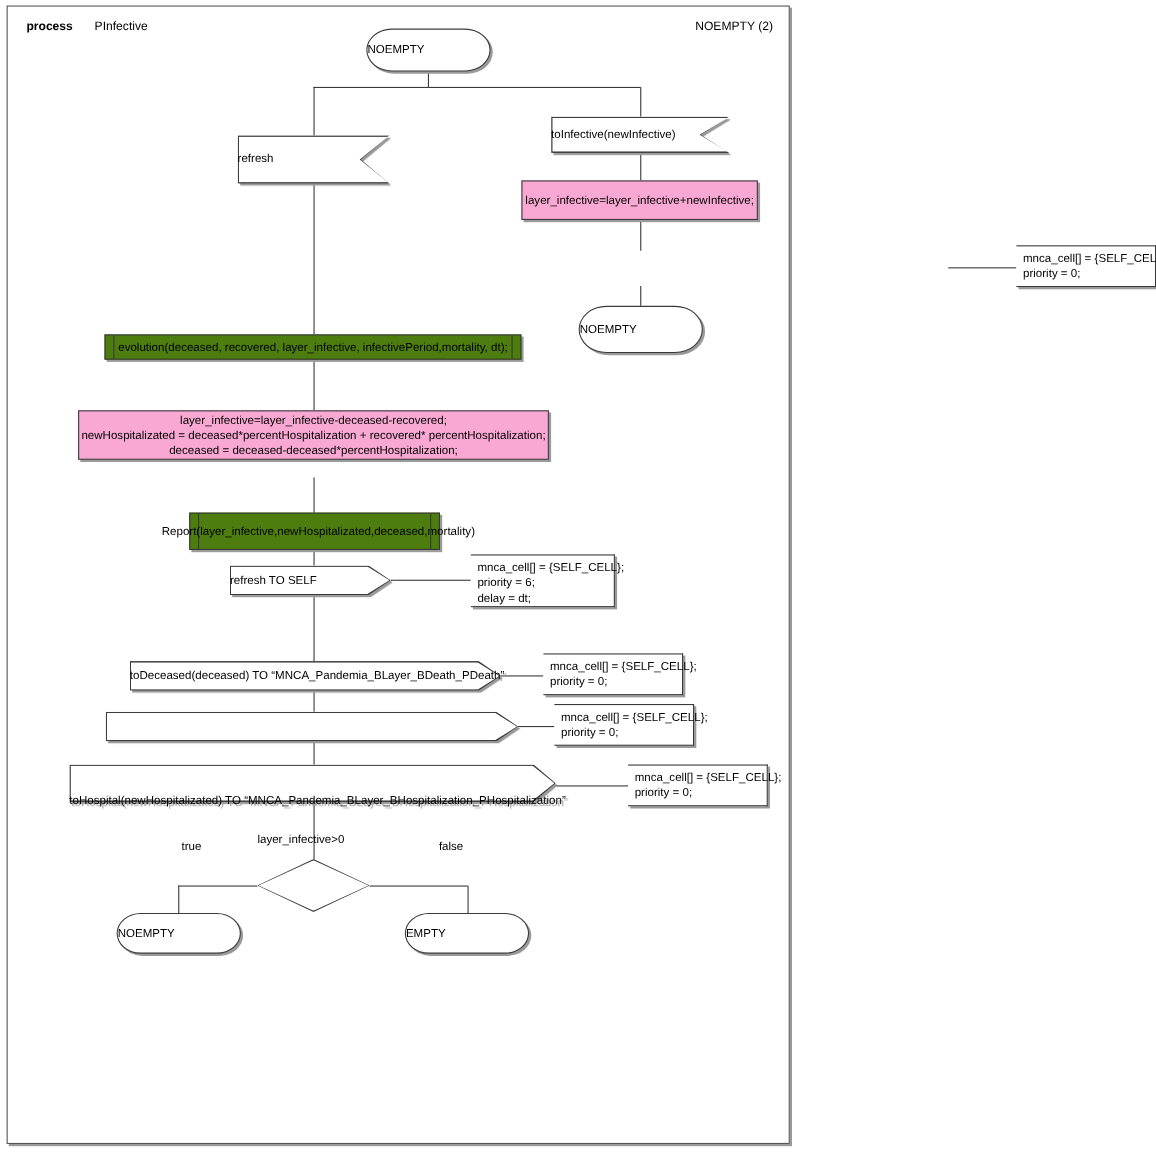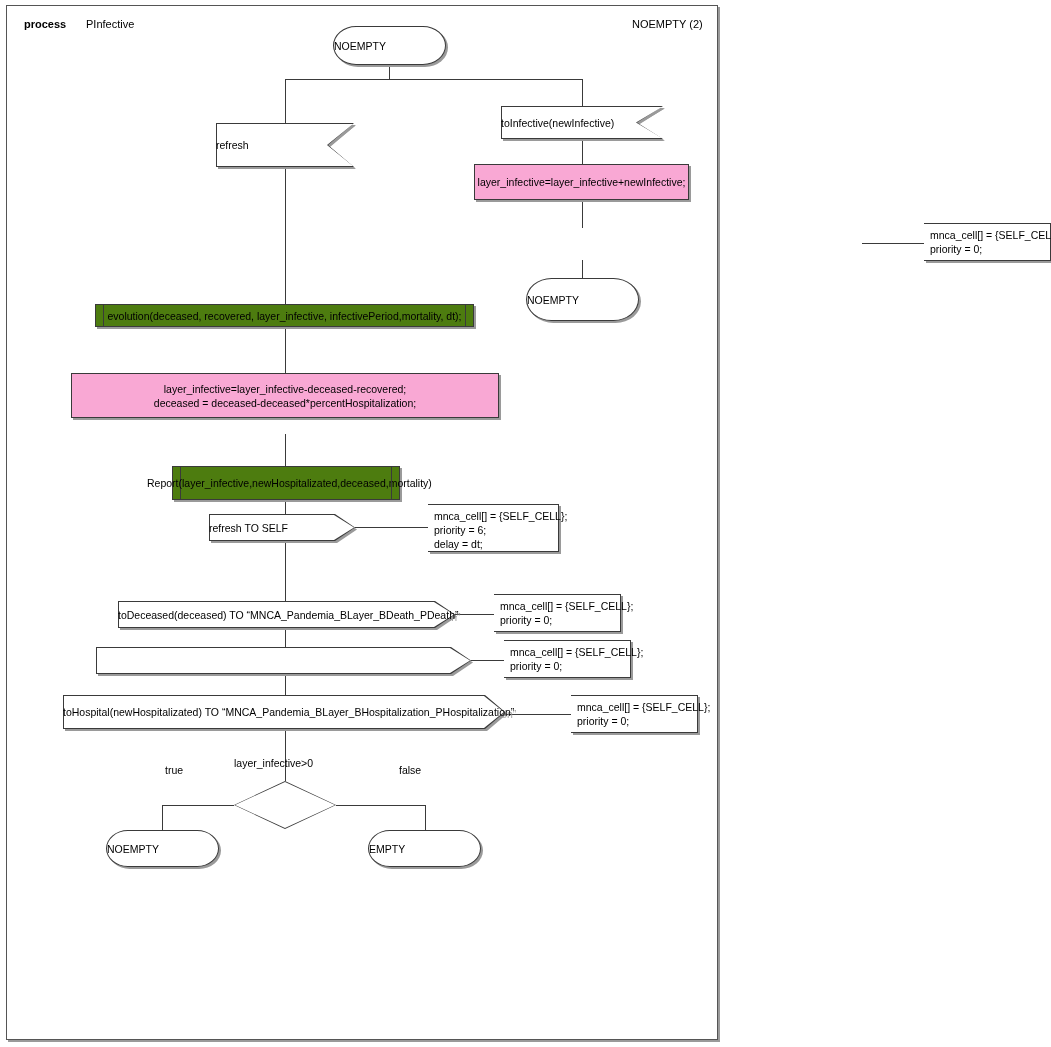--- a/index.html
+++ b/index.html
@@ -152,20 +152,21 @@
     <div class="shp-txt">NOEMPTY</div>
   </div>
 
   <div class="proc" style="left:95px;top:304px;width:379px;height:23px;">
     <div class="overflow-txt" style="left:10px;right:10px;">evolution(deceased, recovered, layer_infective, infectivePeriod,mortality, dt);</div>
   </div>
 
   <div class="task" style="left:71px;top:373px;width:428px;height:45px;">
     <div class="lines">
       <div>layer_infective=layer_infective-deceased-recovered;</div>
+      <div>newHospitalizated = deceased*percentHospitalization + recovered* percentHospitalization;</div>
       <div>deceased = deceased-deceased*percentHospitalization;</div>
     </div>
   </div>
 
   <div class="proc" style="left:172px;top:466px;width:228px;height:34px;">
     <div class="overflow-txt">Report(layer_infective,newHospitalizated,deceased,mortality)</div>
   </div>
 
   <div class="output-wrap" style="left:209px;top:514px;width:146px;height:27px;">
     <div class="output-body"></div>
@@ -194,21 +195,21 @@
     <div class="output-inner"></div>
   </div>
   <div class="comment" style="left:504px;top:640px;width:127px;height:38px;">
     <div class="lines">mnca_cell[] = {SELF_CELL};</div>
     <div class="lines">priority = 0;</div>
   </div>
 
   <div class="output-wrap" style="left:63px;top:695px;width:442px;height:34px;">
     <div class="output-body"></div>
     <div class="output-inner"></div>
-    <div class="shp-txt" style="padding-right:16px;">toHospital(newHospitalizated) TO “MNCA_Pandemia_BLayer_BHospitalization_PHospitalization”</div>
+    <div class="shp-txt" style="padding-right:16px;margin-top:16px;">toHospital(newHospitalizated) TO “MNCA_Pandemia_BLayer_BHospitalization_PHospitalization”</div>
   </div>
   <div class="comment" style="left:571px;top:695px;width:127px;height:38px;">
     <div class="lines">mnca_cell[] = {SELF_CELL};</div>
     <div class="lines">priority = 0;</div>
   </div>
 
   <div class="decision" style="left:234px;top:781px;width:102px;height:48px;">
     <div class="dia"></div>
     <div class="dia-in"></div>
   </div>

